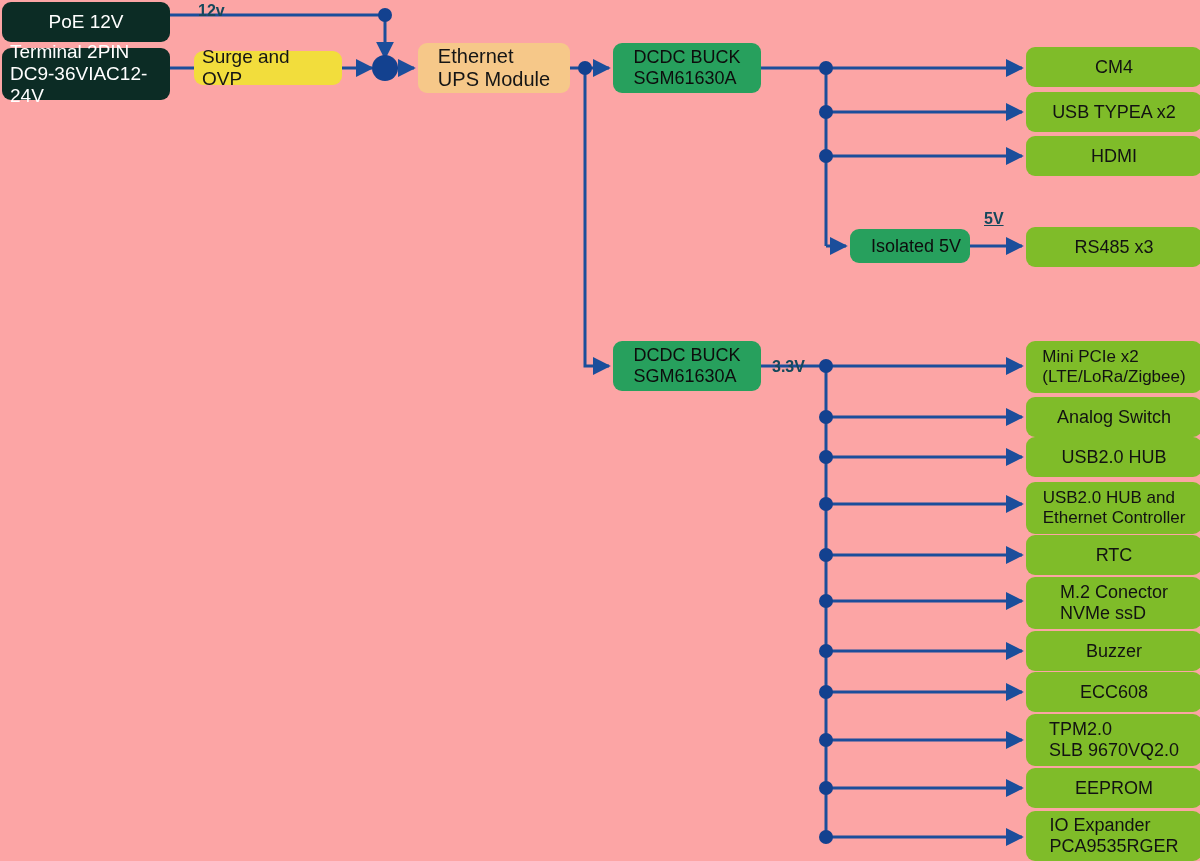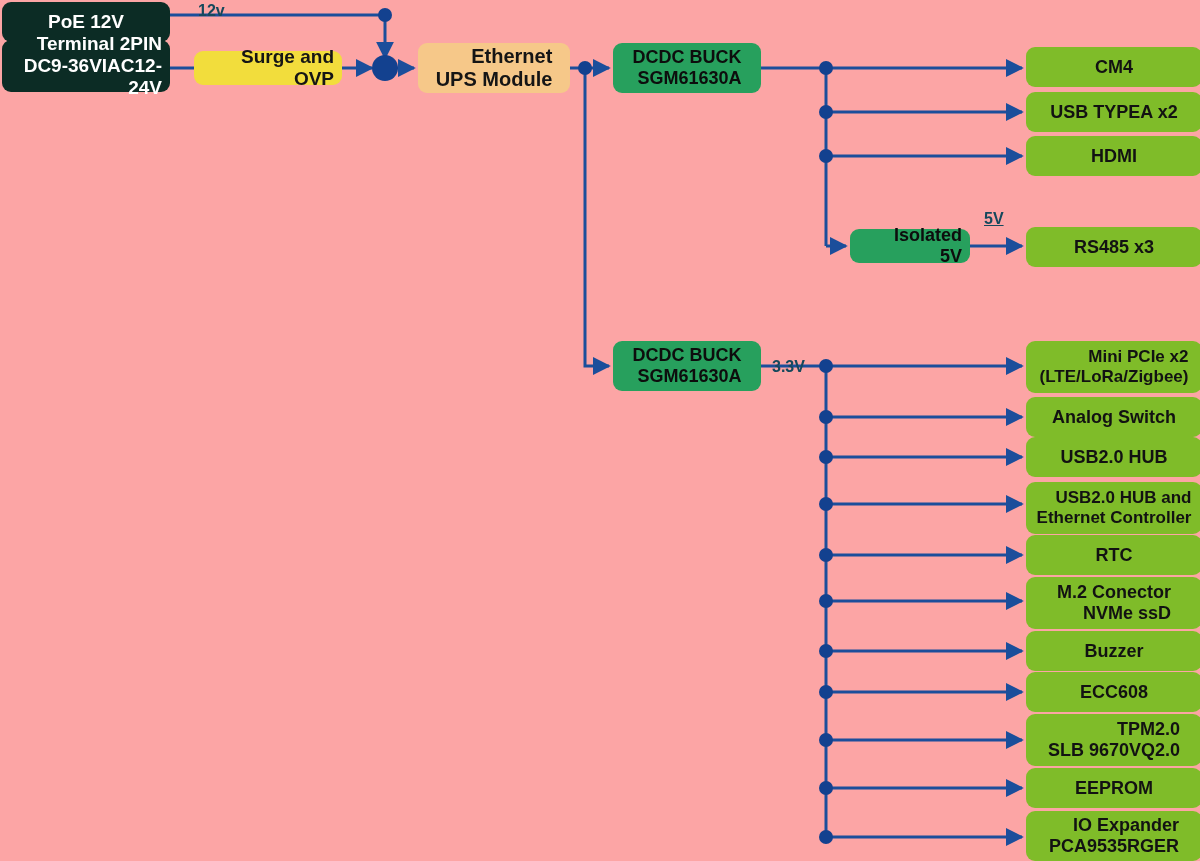--- a/index.html
+++ b/index.html
@@ -9,26 +9,25 @@
     width:1200px;height:861px;overflow:hidden;
   }
   #stage{position:relative;width:1200px;height:861px;background:#fca5a5;}
 
   svg.wires{position:absolute;left:0;top:0;width:1200px;height:861px;}
 
   .node{
     position:absolute;
     box-sizing:border-box;
     display:flex;align-items:center;justify-content:center;
-    text-align:right;
+    text-align:left;
     border-radius:9px;
     line-height:1.15;
     white-space:pre-line;
     padding:0 8px;
-    font-weight:bold;
   }
   .node.dark{background:#0c2c25;color:#ffffff;font-size:19px;}
   .node.yellow{background:#f2dd3c;color:#151515;font-size:19px;border-radius:7px;}
   .node.orange{background:#f6c889;color:#151515;font-size:20px;}
   .node.teal{background:#27a05d;color:#0d0d0d;font-size:18px;}
   .node.green{background:#7fbc29;color:#121212;font-size:18px;}
 
   .wlabel{
     position:absolute;
     color:#15485c;
@@ -107,21 +106,21 @@
       <circle cx="826" cy="788" r="7"></circle>
       <circle cx="826" cy="837" r="7"></circle>
     </g>
   </svg>
 
   <div class="wlabel" style="left:198px;top:2px;">12v</div>
   <div class="wlabel" style="left:984px;top:210px;text-decoration:underline;">5V</div>
   <div class="wlabel" style="left:772px;top:338px;margin-top:20px;">3.3V</div>
 
   <div class="node dark" style="left:2px;top:2px;width:168px;height:40px;">PoE 12V</div>
-  <div class="node dark" style="left:2px;top:40px;width:168px;height:52px;font-size:19px;">Terminal 2PIN
+  <div class="node dark" style="left:2px;top:48px;width:168px;height:52px;font-size:19px;">Terminal 2PIN
 DC9-36VIAC12-24V</div>
 
   <div class="node yellow" style="left:194px;top:51px;width:148px;height:34px;border-radius:9px;">Surge and OVP</div>
 
   <div class="node orange" style="left:418px;top:43px;width:152px;height:50px;">Ethernet
 UPS Module</div>
 
   <div class="node teal" style="left:613px;top:43px;width:148px;height:50px;">DCDC BUCK
 SGM61630A</div>
   <div class="node teal" style="left:613px;top:341px;width:148px;height:50px;">DCDC BUCK

